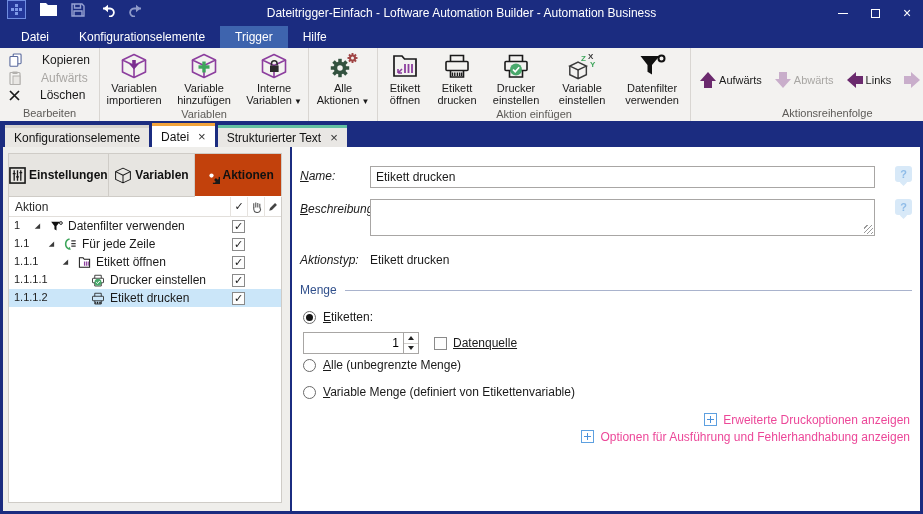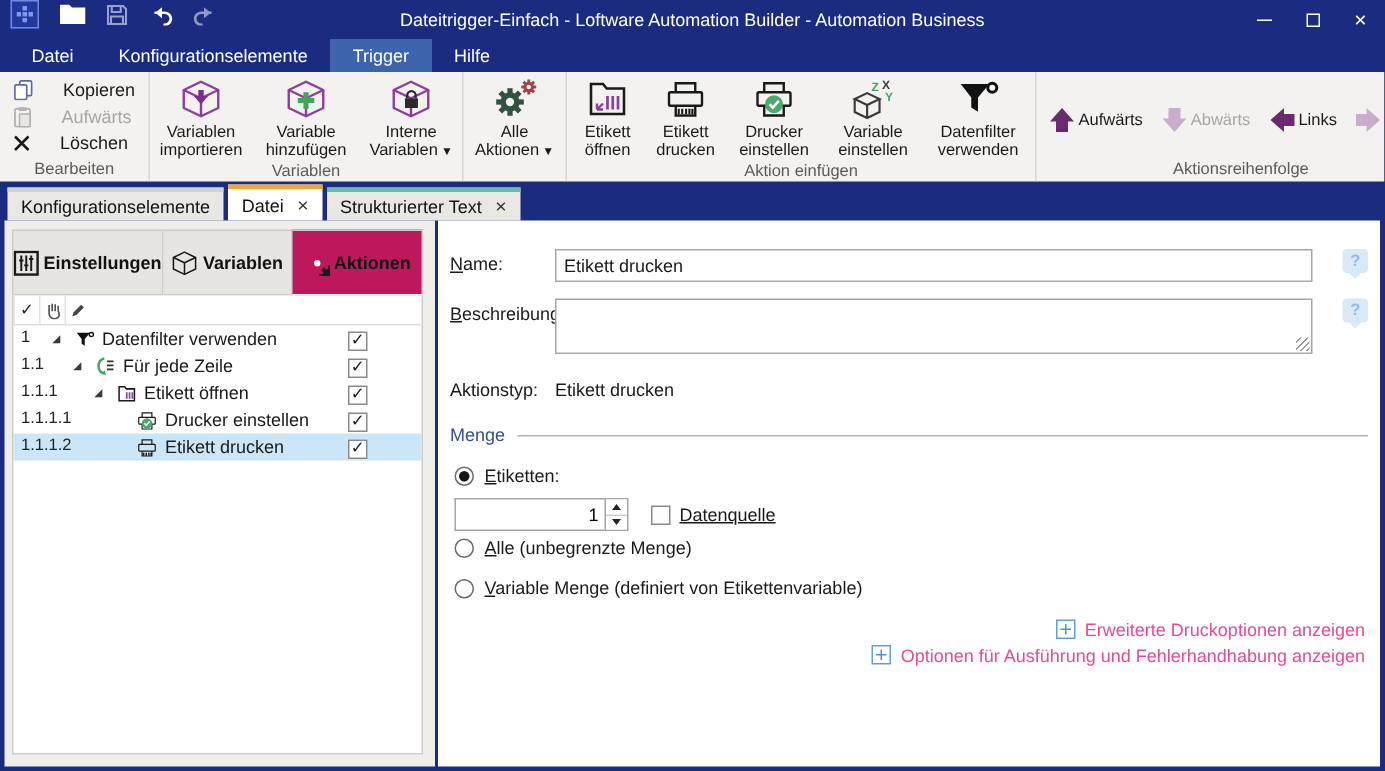--- a/index.html
+++ b/index.html
@@ -42,41 +42,41 @@
   .doctab { height:22px; background:#e9e7e4; display:flex; align-items:center; padding:0 9px; border-top:3px solid #d5d2ce; font-size:12px; color:#111; white-space:nowrap; }
   .doctab.active { background:#fff; height:24px; }
   .doctab .tclose { margin-left:9px; font-size:13px; color:#333; line-height:1; }
 
   
   .main { flex:1; display:flex; padding:0 3px 3px 3px; min-height:0; }
   .left-panel { width:287px; background:#efeeeb; display:flex; flex-direction:column; padding:6px 8px 8px 5px; flex:0 0 auto; }
   .panel-tabs { display:flex; }
   .ptab { flex:1; height:44px; display:flex; align-items:center; justify-content:center; gap:3px; background:#e7e5e1; border:1px solid #cfccc7; font-weight:700; font-size:12px; color:#111; }
   .ptab + .ptab { border-left:none; }
-  .ptab.active { background:#be185d; border-bottom-color:#fff; }
+  .ptab.active { background:#c2410c; border-bottom-color:#fff; }
   .tree-box { flex:1; background:#fff; border:1px solid #cfccc7; border-top:none; display:flex; flex-direction:column; position:relative; }
   .tree-header { display:flex; height:20px; align-items:center; border-bottom:1px solid #e2dfdb; color:#2b2b2b; flex:0 0 auto; }
   .tree-header .hname { flex:1; padding-left:6px; }
   .hcol { width:17px; height:20px; display:flex; align-items:center; justify-content:center; border-left:1px solid #e6e3df; font-size:11px; color:#222; }
   .trow { position:relative; height:18px; display:flex; align-items:center; font-size:12px; }
   .trow.selected { background:#cbe6f9; }
   .tnum { position:absolute; left:5px; top:2px; font-size:11px; color:#222; }
   .tind { display:flex; align-items:center; gap:4px; }
   .texp { width:13px; font-size:7px; color:#3a3a3a; text-align:center; flex:0 0 auto; }
   .tico { width:16px; height:15px; display:flex; align-items:center; justify-content:center; flex:0 0 auto; }
   .tcheck-slot { position:absolute; right:36px; top:2px; }
   .checkbox { width:13px; height:13px; border:1px solid #8a8a8a; background:#fdfdfd; display:inline-flex; align-items:center; justify-content:center; font-size:11px; color:#1a1a1a; line-height:1; }
   .checkbox.checked::after { content:"✓"; }
 
   
   .detail { flex:1; background:#fff; margin-left:2px; padding:8px 8px 0 8px; font-size:12px; position:relative; min-width:0; }
   .sect { display:flex; align-items:center; gap:8px; color:#31508c; margin-top:4px; }
   .sect .rule { flex:1; height:1px; background:#a9b3cd; }
   .frow { display:flex; align-items:flex-start; margin-top:11px; }
-  .flabel { width:70px; padding-top:3px; flex:0 0 auto; }
+  .flabel { width:70px; padding-top:3px; flex:0 0 auto;font-style:italic; }
   .mn { text-decoration:underline; }
   .finput { flex:1; height:22px; border:1px solid #a8a6a4; padding:0 5px; font:inherit; color:#1a1a1a; background:#fff; }
   .ftext { flex:1; height:37px; border:1px solid #a8a6a4; padding:2px 5px; font:inherit; resize:none; position:relative; }
   .gripwrap { position:relative; flex:1; display:flex; }
   .grip { position:absolute; right:2px; bottom:2px; width:9px; height:9px;
           background:repeating-linear-gradient(135deg, transparent 0 2px, #9a9a9a 2px 3px); pointer-events:none; }
   .fbadge { width:17px; height:16px; background:#d8e9f8; color:#8fbce8; font-weight:bold; border-radius:3px; text-align:center; line-height:16px; margin-left:20px; font-size:11px; position:relative; flex:0 0 auto; }
   .fbadge::after { content:""; position:absolute; left:6px; bottom:-3px; width:5px; height:5px; background:#d8e9f8; transform:rotate(45deg); }
   .fstatic { padding-top:3px; }
   .radio-row { display:flex; align-items:center; gap:7px; margin-top:13px; padding-left:3px; }
@@ -458,20 +458,21 @@
                 <use href="#sym-gear"></use>
                 <circle r="3" fill="#fff"></circle>
               </svg>
           </span>
           <span>Aktionen</span>
         </span>
       </div>
 
       <div class="tree-box">
         <div class="tree-header">
+          <span class="hname">Aktion</span>
           <span class="hcol">✓</span>
           <span class="hcol">
             <svg width="11" height="12" viewBox="0 0 12 13">
                 <g stroke="#555" stroke-width="1.2" fill="none">
                   <path d="M3 7 V2.5 M5.2 7 V1.5 M7.4 7 V2 M9.6 7 V3"></path>
                   <path d="M3 6.5 V9 a3.8 3.8 0 0 0 3.8 3.5 A3.8 3.8 0 0 0 10.5 9.5 L9.6 6.8"></path>
                 </g>
               </svg>
           </span>
           <span class="hcol">

